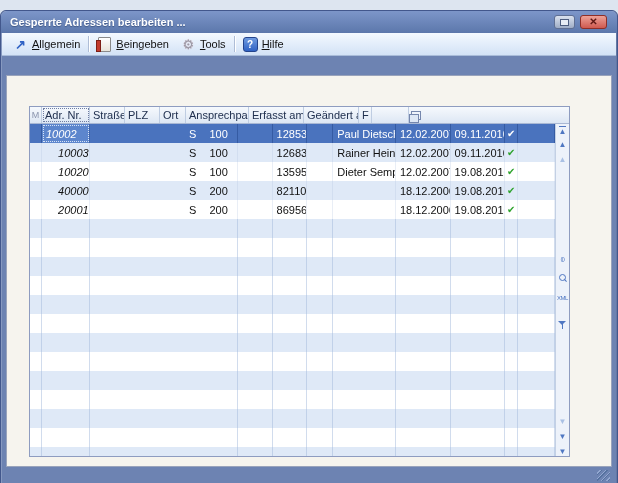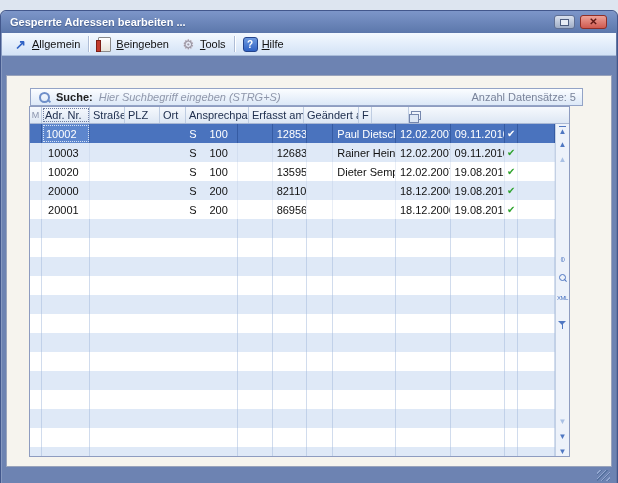--- a/index.html
+++ b/index.html
@@ -78,21 +78,21 @@
 
   .gbody{display:flex;flex:1;overflow:hidden;}
   .rows{width:526px;display:flex;flex-direction:column;overflow:hidden;background:#fff;}
   .row{display:flex;height:19px;flex:0 0 auto;box-sizing:border-box;font-size:11px;color:#111;}
   .row.alt{background:var(--alt);}
   .row.selected{background:var(--sel);color:#fff;}
   .cell{box-sizing:border-box;display:flex;align-items:center;white-space:nowrap;overflow:hidden;
     border-right:1px solid rgba(176,195,224,.28);}
   .row.empty .cell{border-right:1px solid rgba(163,185,220,.5);}
   .row.selected .cell{border-right:1px solid rgba(28,62,130,.45);}
-  .cell-adr{justify-content:flex-end;padding-right:10px;}
+  .cell-adr{justify-content:flex-end;padding-right:0;font-style:italic;}
   .cell-name{justify-content:flex-end;padding-right:9px;gap:13px;}
   .cell-plz,.cell-partner,.cell-erfasst,.cell-geaendert{padding-left:4px;}
   .cell-flag{justify-content:center;color:var(--check);font-size:10px;}
   .row.selected .cell-flag{color:#fff;}
   .focus-cell{outline:1px dotted #d7e4f7;outline-offset:-2px;background:var(--sel-focus);
     justify-content:flex-start !important;padding-left:4px;}
 
   
   .strip{width:13px;background:#edf2fa;border-left:1px solid #c3d0e4;position:relative;}
   .sic{position:absolute;left:0;width:13px;text-align:center;color:var(--iconblue);font-size:8px;line-height:8px;cursor:default;}
@@ -146,26 +146,20 @@
       <span class="mi">
           <span class="ic-help">?</span>
         </span>
       <span class="ml"><u>H</u><span>ilfe</span></span>
     </div>
   </div>
 
 
   <div class="panel">
 
-    <div class="searchbar">
-      <span class="smag"></span>
-      <span class="slabel">Suche:</span>
-      <span class="ph">Hier Suchbegriff eingeben (STRG+S)</span>
-      <span class="scount">Anzahl Datensätze: 5</span>
-    </div>
 
     <div class="grid">
       <div class="ghead" id="ghead">
           <div class="hc hc-m" style="width: 12px;">M</div>
           <div class="hc hc-focus" style="width: 48px;">Adr. Nr.</div>
           <div class="hc" style="width: 35px;">Straße</div>
           <div class="hc" style="width: 35px;">PLZ</div>
           <div class="hc" style="width: 26px;">Ort</div>
           <div class="hc" style="width: 63px;">Ansprechpartner</div>
           <div class="hc" style="width: 55px;">Erfasst am</div>
@@ -221,21 +215,21 @@
               <div class="cell cell-plz" style="width: 35px;">13595</div>
               <div class="cell cell-ort" style="width: 26px;"></div>
               <div class="cell cell-partner" style="width: 63px;">Dieter Sempf</div>
               <div class="cell cell-erfasst" style="width: 55px;">12.02.2007</div>
               <div class="cell cell-geaendert" style="width: 55px;">19.08.2010</div>
               <div class="cell cell-flag" style="width: 13px;">✔</div>
               <div class="cell cell-filler" style="width: 37px;"></div>
             </div>
             <div class="row alt">
               <div class="cell cell-m" style="width: 12px;"></div>
-              <div class="cell cell-adr" style="width: 48px;">20000</div>
+              <div class="cell cell-adr" style="width: 48px;">40000</div>
               <div class="cell cell-name" style="width: 149px;">
                 <span>S</span>
                 <span>200</span>
               </div>
               <div class="cell cell-strasse" style="width: 35px;"></div>
               <div class="cell cell-plz" style="width: 35px;">82110</div>
               <div class="cell cell-ort" style="width: 26px;"></div>
               <div class="cell cell-partner" style="width: 63px;"></div>
               <div class="cell cell-erfasst" style="width: 55px;">18.12.2006</div>
               <div class="cell cell-geaendert" style="width: 55px;">19.08.2010</div>

